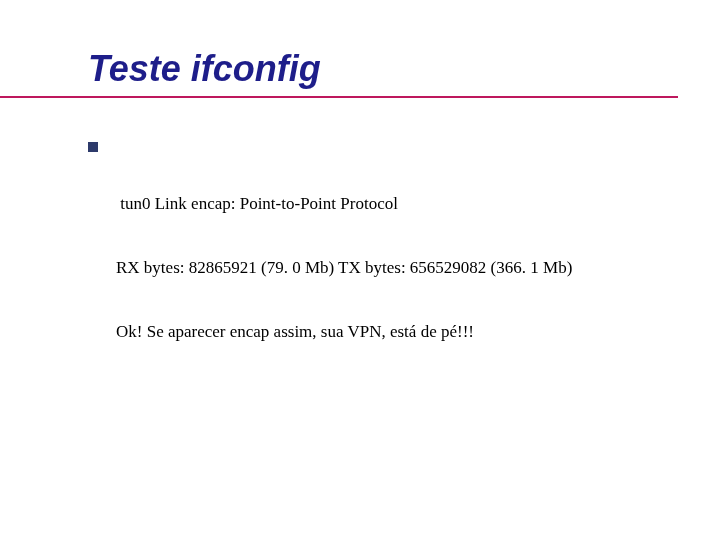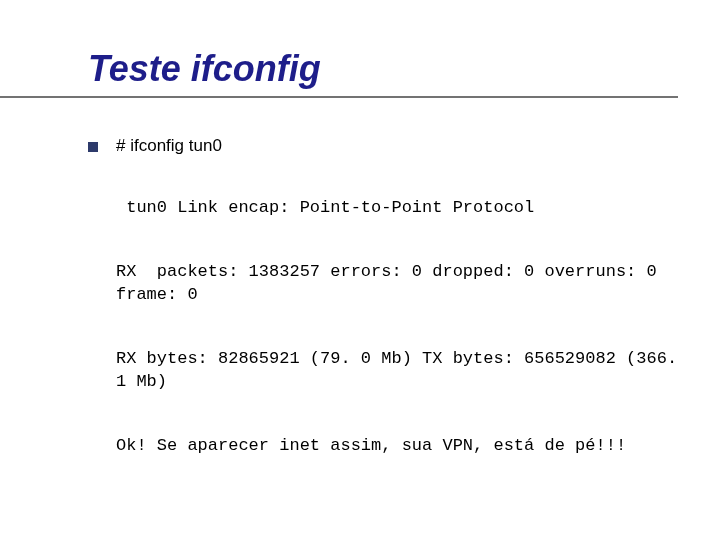--- a/index.html
+++ b/index.html
@@ -18,21 +18,21 @@
       width: 100%;
       height: 100%;
       padding: 48px 0 0 0;
     }
     .title {
       font-size: 36px;
       font-weight: bold;
       font-style: italic;
       color: #1e1e8a;
       padding: 0 0 6px 88px;
-      border-bottom: 2px solid #737373;
+      border-bottom: 2px solid #be185d;
       margin: 0 42px 0 0;
       font-family: Verdana, Arial, sans-serif;
     }
     .content {
       padding: 38px 0 0 88px;
     }
     .bullet-row {
       display: flex;
       align-items: flex-start;
       margin-bottom: 24px;
@@ -51,35 +51,33 @@
       font-family: Verdana, Arial, sans-serif;
     }
     .output {
       padding-left: 28px;
       padding-right: 30px;
     }
     .output-line {
       font-size: 17px;
       color: #000000;
       line-height: 1.35;
-      font-family: Liberation Mono, monospace;
+      font-family: Liberation Serif, serif;
       white-space: pre-wrap;
       margin-top: 41px;
     }
   </style>
 </head>
 <body>
 
 <div class="slide">
   <h1 class="title">Teste ifconfig</h1>
   <div class="content">
     <div class="bullet-row">
       <div class="bullet"></div>
-      <div class="command"># ifconfig tun0</div>
     </div>
     <div class="output">
       <div class="output-line"> tun0 Link encap: Point-to-Point Protocol</div>
-      <div class="output-line">RX  packets: 1383257 errors: 0 dropped: 0 overruns: 0 frame: 0</div>
       <div class="output-line">RX bytes: 82865921 (79. 0 Mb) TX bytes: 656529082 (366. 1 Mb)</div>
-      <div class="output-line">Ok! Se aparecer inet assim, sua VPN, está de pé!!!</div>
+      <div class="output-line">Ok! Se aparecer encap assim, sua VPN, está de pé!!!</div>
     </div>
   </div>
 </div>
 
 </body></html>

